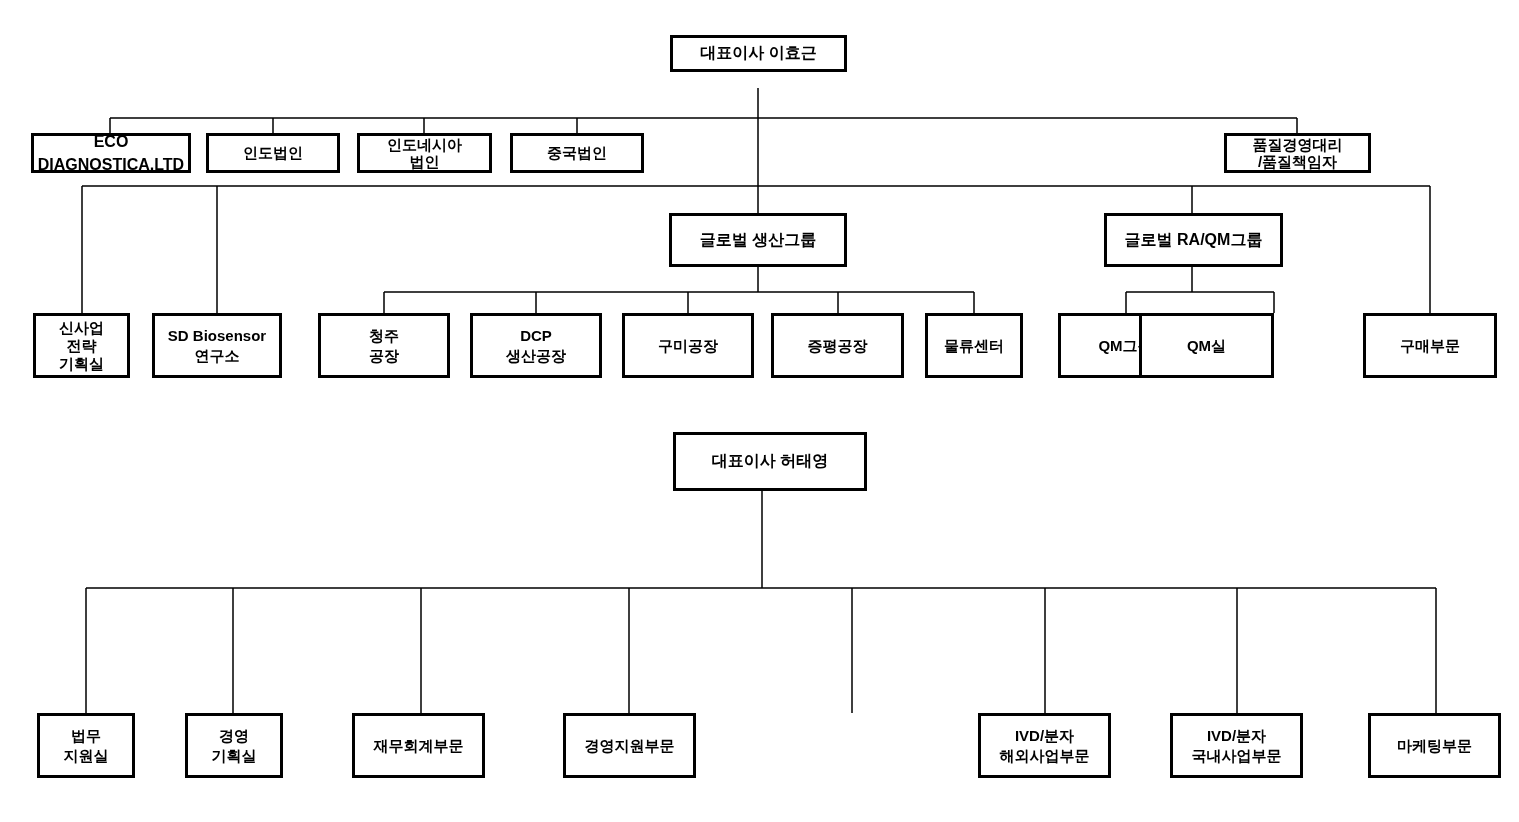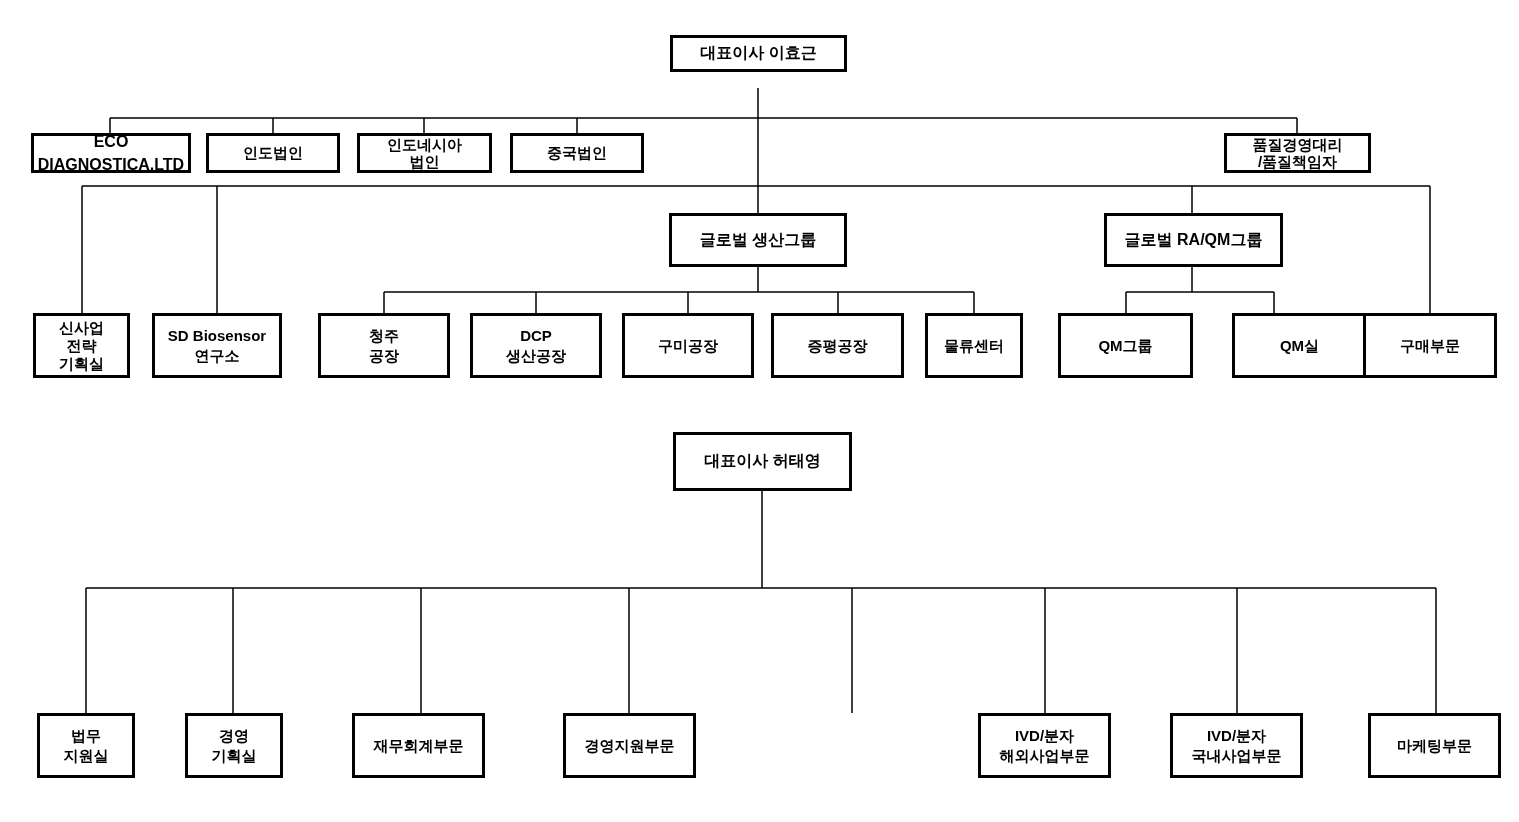--- a/index.html
+++ b/index.html
@@ -84,25 +84,25 @@
 생산공장</div>
 
   <div class="node" style="left:622px; top:313px; width:132px; height:65px;">구미공장</div>
 
   <div class="node" style="left:771px; top:313px; width:133px; height:65px;">증평공장</div>
 
   <div class="node" style="left:925px; top:313px; width:98px; height:65px;">물류센터</div>
 
   <div class="node" style="left:1058px; top:313px; width:135px; height:65px;">QM그룹</div>
 
-  <div class="node" style="left:1232px; top:313px; width:135px; height:65px;">QM실</div>
+  <div class="node" style="left:1139px; top:313px; width:135px; height:65px;">QM실</div>
 
   <div class="node" style="left:1363px; top:313px; width:134px; height:65px;">구매부문</div>
 
-  <div class="node big" style="left:673px; top:432px; width:179px; height:59px;">대표이사 허태영</div>
+  <div class="node big" style="left:673px; top:432px; width:194px; height:59px;">대표이사 허태영</div>
 
   <div class="node" style="left:37px; top:713px; width:98px; height:65px;">법무
 지원실</div>
 
   <div class="node" style="left:185px; top:713px; width:98px; height:65px;">경영
 기획실</div>
 
   <div class="node" style="left:352px; top:713px; width:133px; height:65px;">재무회계부문</div>
 
   <div class="node" style="left:563px; top:713px; width:133px; height:65px;">경영지원부문</div>

